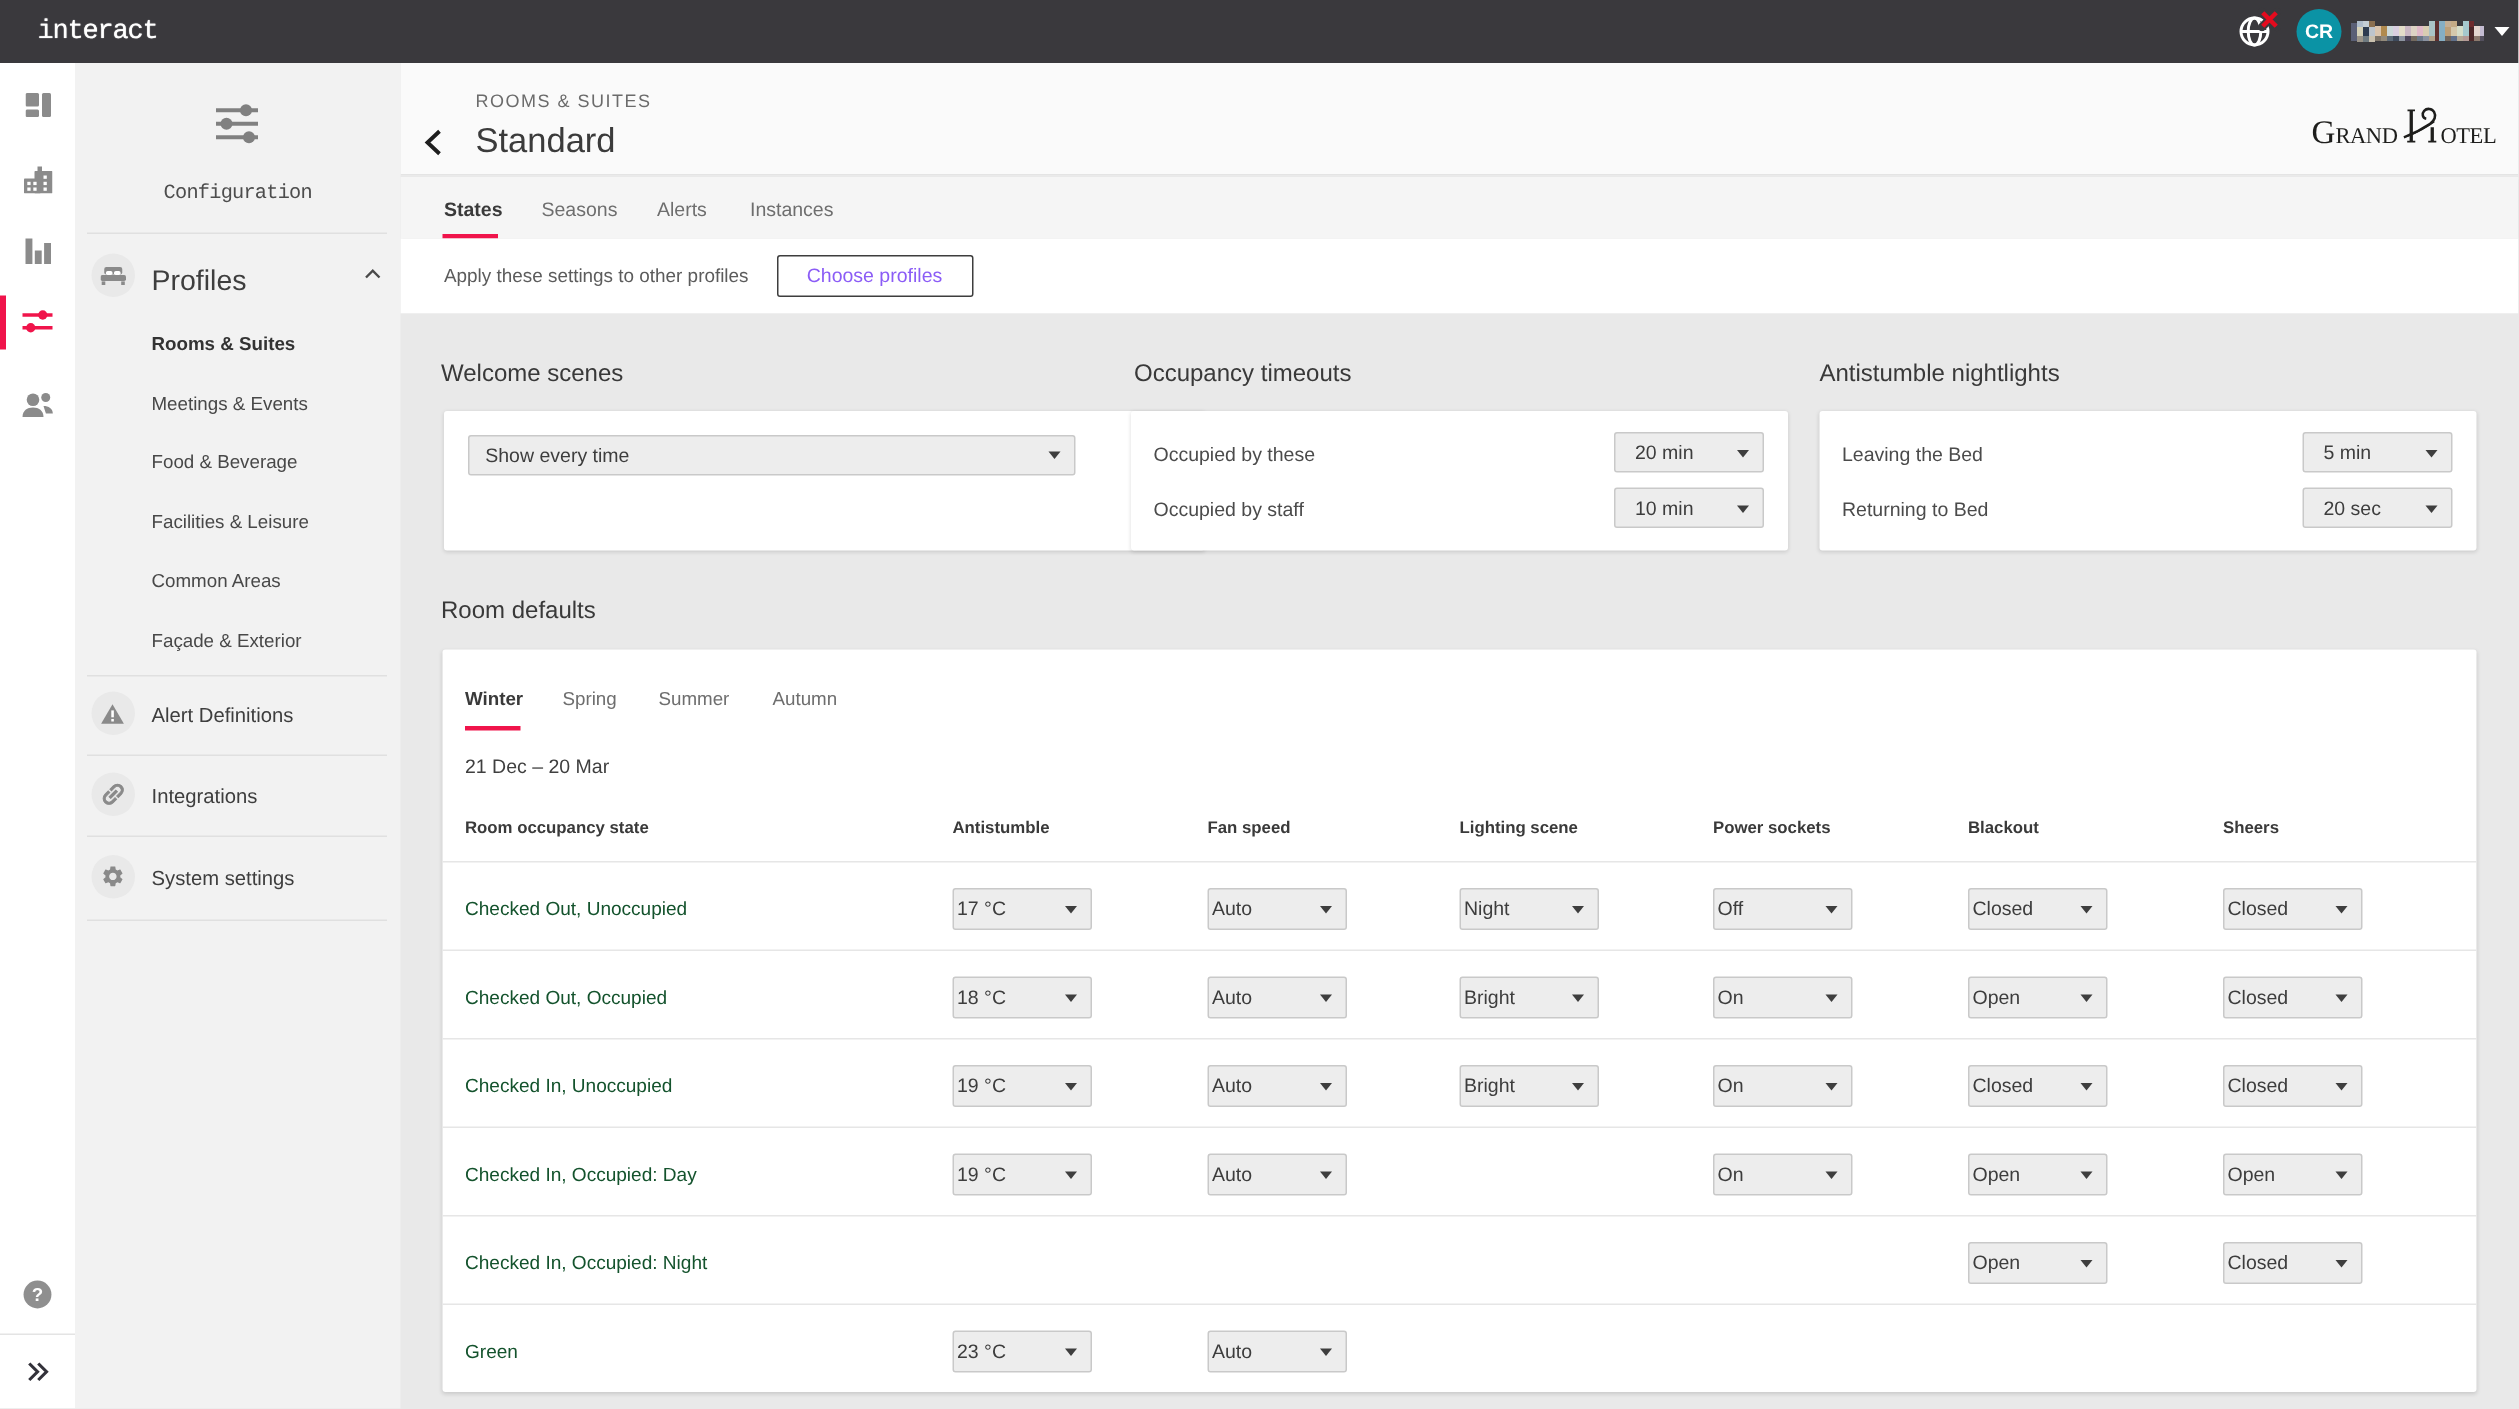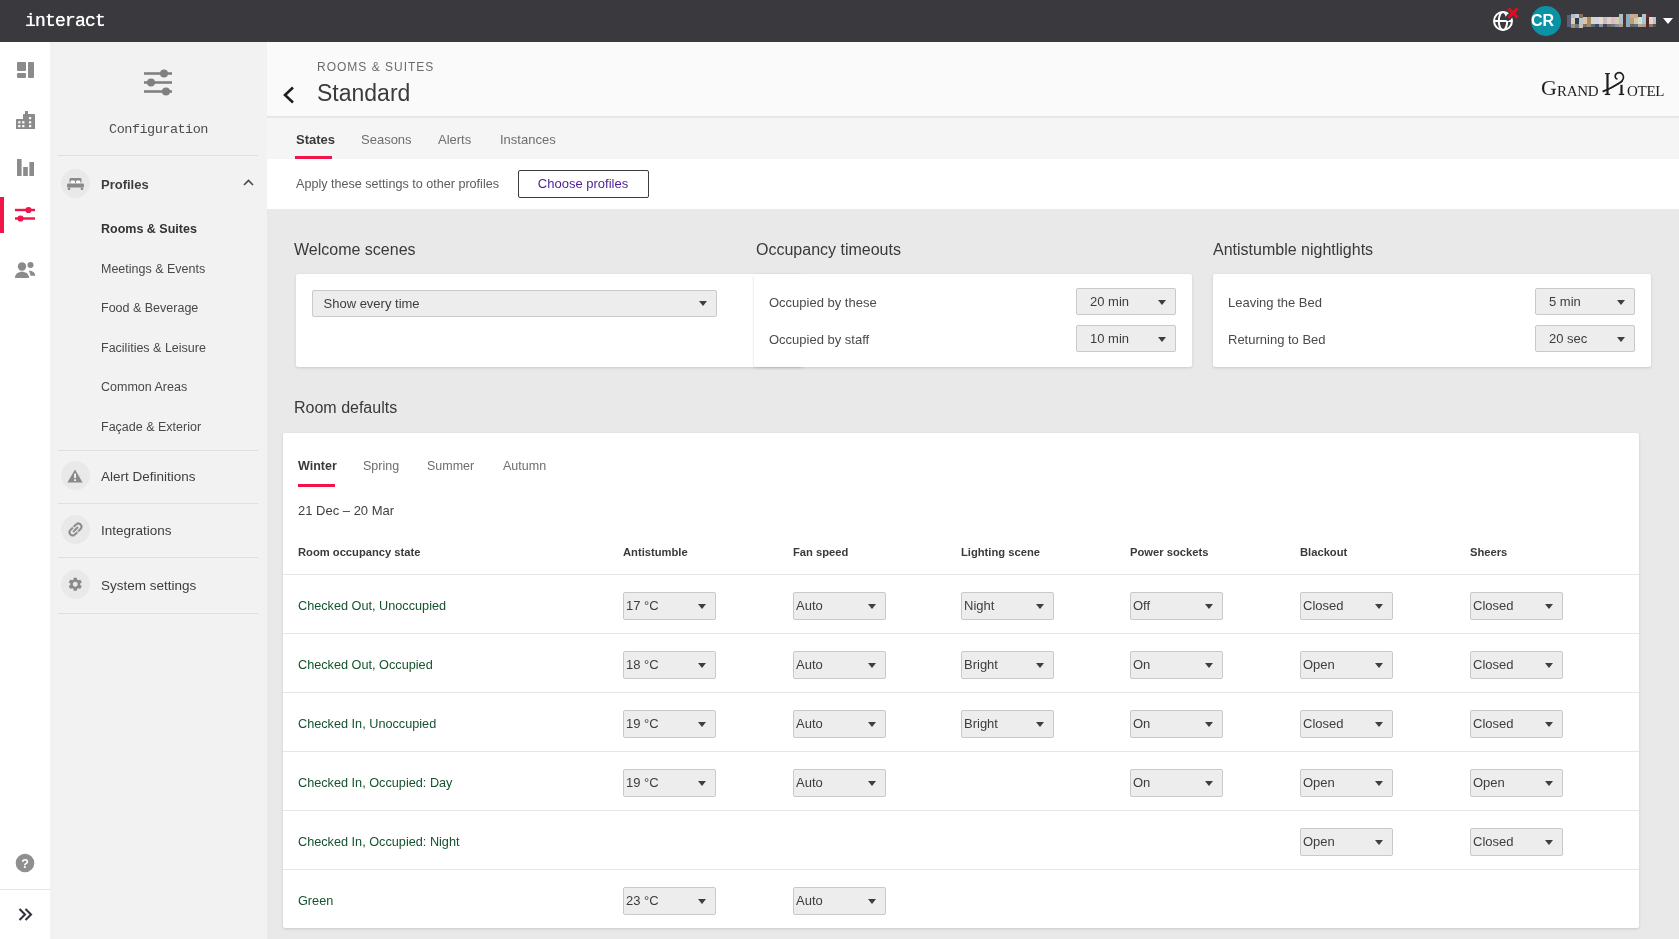--- a/index.html
+++ b/index.html
@@ -2,21 +2,21 @@
 <html><head>
 <meta charset="utf-8">
 <style>
 * { margin:0; padding:0; box-sizing:border-box; }
 html,body { width:1679px; height:939px; font-family:"Liberation Sans",sans-serif; background:#e9e9e9; overflow:hidden; position:relative; }
 .abs { position:absolute; }
 
 
 #topbar { position:absolute; left:0; top:0; width:1679px; height:42px; background:#3a393d; z-index:30; }
 #logo { position:absolute; left:25px; top:11px; font-family:"Liberation Mono",monospace; font-size:18px; letter-spacing:-0.8px; color:#fff; text-shadow:0 0 0.7px #fff; }
-#avatar { position:absolute; left:1531px; top:6px; width:30px; height:30px; border-radius:50%; background:#0b93a5; color:#fff; font-size:16px; font-weight:bold; line-height:30px; }
+#avatar { position:absolute; left:1531px; top:6px; width:30px; height:30px; border-radius:50%; background:#0b93a5; color:#fff; font-size:13px; font-weight:bold; text-align:center; line-height:30px; }
 #caret-top { position:absolute; left:1663px; top:18px; width:0; height:0; border-left:5.5px solid transparent; border-right:5.5px solid transparent; border-top:6.5px solid #fff; }
 
 
 #rail { position:absolute; left:0; top:42px; width:50px; height:897px; background:#ffffff; z-index:20; }
 #rail .ric { position:absolute; }
 #activebar { position:absolute; left:0; top:155px; width:4px; height:36px; background:#f0144b; }
 #raildiv { position:absolute; left:0; top:847px; width:50px; height:1px; background:#e4e4e4; }
 
 
 #sidebar { position:absolute; left:50px; top:42px; width:217px; height:932px; background:#f2f2f2; z-index:10; }
@@ -37,33 +37,33 @@
 #hotellogo .gb { position:absolute; font-size:22px; }
 #hotellogo .gs { position:absolute; font-size:15px; letter-spacing:-0.3px; }
 
 #tabbar { position:absolute; left:0; top:76px; width:1412px; height:41px; background:#f5f5f5; box-shadow:0 1px 2px rgba(0,0,0,0.10); }
 .tab { position:absolute; top:14px; font-size:13px; color:#6e6e6e; }
 .tab.act { color:#3a3a3a; font-weight:bold; }
 #tabline { position:absolute; left:27.5px; top:37.5px; width:37.5px; height:3.5px; background:#f0144b; }
 
 #applyrow { position:absolute; left:0; top:117px; width:1412px; height:50px; background:#ffffff; }
 #applytext { position:absolute; left:29px; top:18px; font-size:12.6px; color:#5c5c5c; }
-#choosebtn { position:absolute; left:250.5px; top:11px; width:131px; height:28px; border:1.5px solid #3d3d3d; border-radius:2px; background:#fff; font-size:13px; color:#4c1d95; text-align:center; line-height:26px; }
+#choosebtn { position:absolute; left:250.5px; top:11px; width:131px; height:28px; border:1.5px solid #3d3d3d; border-radius:2px; background:#fff; font-size:13px; color:#8b5cf6; text-align:center; line-height:26px; }
 
 #content { position:absolute; left:0; top:167px; width:1412px; height:730px; background:#e9e9e9; }
 .h1 { position:absolute; font-size:16px; color:#393939; }
 .card { position:absolute; background:#fff; border-radius:2px; box-shadow:0 1px 3px rgba(0,0,0,0.14); }
 
 
 .dd { position:absolute; background:#ededed; border:1px solid #c9c9c9; border-radius:2px; font-size:13px; color:#3d3d3d; line-height:26px; padding-left:13px; white-space:nowrap; }
 .dd .c { position:absolute; right:9px; top:50%; margin-top:-2px; width:0; height:0; border-left:4.5px solid transparent; border-right:4.5px solid transparent; border-top:5.5px solid #3e3e3e; }
 .lbl { position:absolute; font-size:13px; color:#4b4b4b; }
 
 
-#bigcard { position:absolute; left:16px; top:224px; width:1356px; height:495px; background:#fff; border-radius:2px; box-shadow:0 1px 3px rgba(0,0,0,0.14); }
+#bigcard { position:absolute; left:28px; top:224px; width:1356px; height:495px; background:#fff; border-radius:2px; box-shadow:0 1px 3px rgba(0,0,0,0.14); }
 .stab { position:absolute; top:26px; font-size:12.5px; color:#6e6e6e; }
 .stab.act { color:#3a3a3a; font-weight:bold; }
 #bline { position:absolute; left:14.8px; top:50.6px; width:37px; height:3.6px; background:#f0144b; }
 #bdate { position:absolute; left:15px; top:70px; font-size:13px; color:#3f3f3f; }
 .bth { position:absolute; top:112.5px; font-size:11.2px; font-weight:bold; color:#3a3a3a; }
 .bdiv { position:absolute; left:0; width:1356px; height:1px; background:#e6e6e6; }
 .brl { position:absolute; left:15px; font-size:12.7px; color:#14532d; }
 .tdd { position:absolute; width:93px; height:28px; background:#ededed; border:1px solid #c9c9c9; border-radius:2px; font-size:13px; color:#3d3d3d; line-height:26px; padding-left:2px; }
 .tdd .c { position:absolute; right:9px; top:50%; margin-top:-2px; width:0; height:0; border-left:4.5px solid transparent; border-right:4.5px solid transparent; border-top:5.5px solid #3e3e3e; }
 </style>
@@ -205,21 +205,21 @@
   <div class="mcirc" style="top:127px">
     <svg width="17" height="12" viewBox="0 0 17 12">
       <rect x="2.5" y="0" width="12" height="5" rx="1.4" fill="#8a8a8a"></rect>
       <rect x="3.6" y="2.6" width="4.4" height="2.8" rx="1.2" fill="#fff"></rect>
       <rect x="9" y="2.6" width="4.4" height="2.8" rx="1.2" fill="#fff"></rect>
       <rect x="0" y="5.4" width="17" height="4" rx="1.2" fill="#8a8a8a"></rect>
       <rect x="0.8" y="9.6" width="2.4" height="2.4" fill="#8a8a8a"></rect>
       <rect x="13.8" y="9.6" width="2.4" height="2.4" fill="#8a8a8a"></rect>
     </svg>
   </div>
-  <div class="mtext" style="top:135px;font-weight:bold;font-size:13px">Profiles</div>
+  <div class="mtext" style="top:135px;font-weight:normal;font-size:19px">Profiles</div>
   <svg class="abs" style="left:193px;top:137px" width="11" height="7" viewBox="0 0 11 7">
     <path d="M1 6 L5.5 1.5 L10 6" fill="none" stroke="#4a4a4a" stroke-width="1.6"></path>
   </svg>
 
   <div class="sub" style="top:180px;font-weight:bold;color:#333">Rooms &amp; Suites</div>
   <div class="sub" style="top:220px">Meetings &amp; Events</div>
   <div class="sub" style="top:259px">Food &amp; Beverage</div>
   <div class="sub" style="top:299px">Facilities &amp; Leisure</div>
   <div class="sub" style="top:338px">Common Areas</div>
   <div class="sub" style="top:378px">Façade &amp; Exterior</div>

